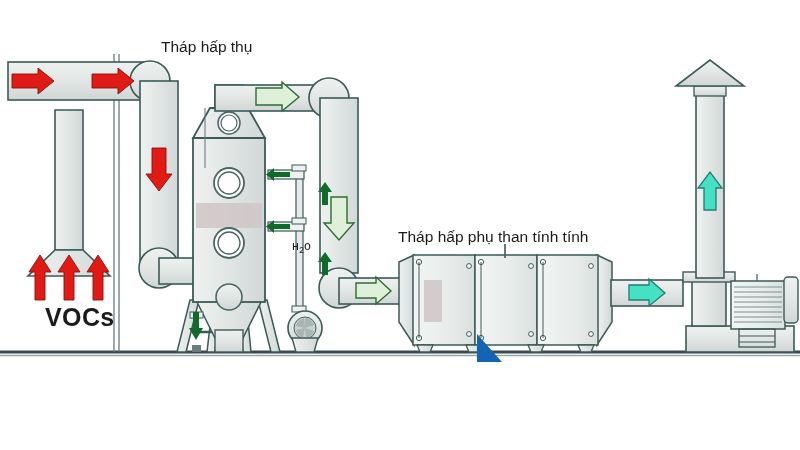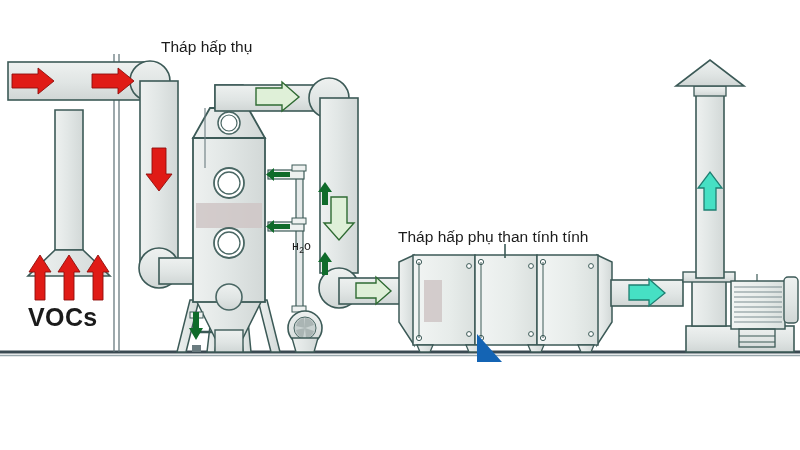--- a/index.html
+++ b/index.html
@@ -34,21 +34,21 @@
     left: 161px;
     top: 38px;
     font-size: 15.5px;
   }
   #label-carbon {
     left: 398px;
     top: 228px;
     font-size: 15.5px;
   }
   #label-vocs {
-    left: 28px;
+    left: 45px;
     top: 303px;
     font-size: 25px;
     font-weight: bold;
     letter-spacing: 0.4px;
   }
   #label-h2o {
     left: 292px;
     top: 240px;
     font-size: 11.5px;
     font-family: Liberation Mono, monospace;

